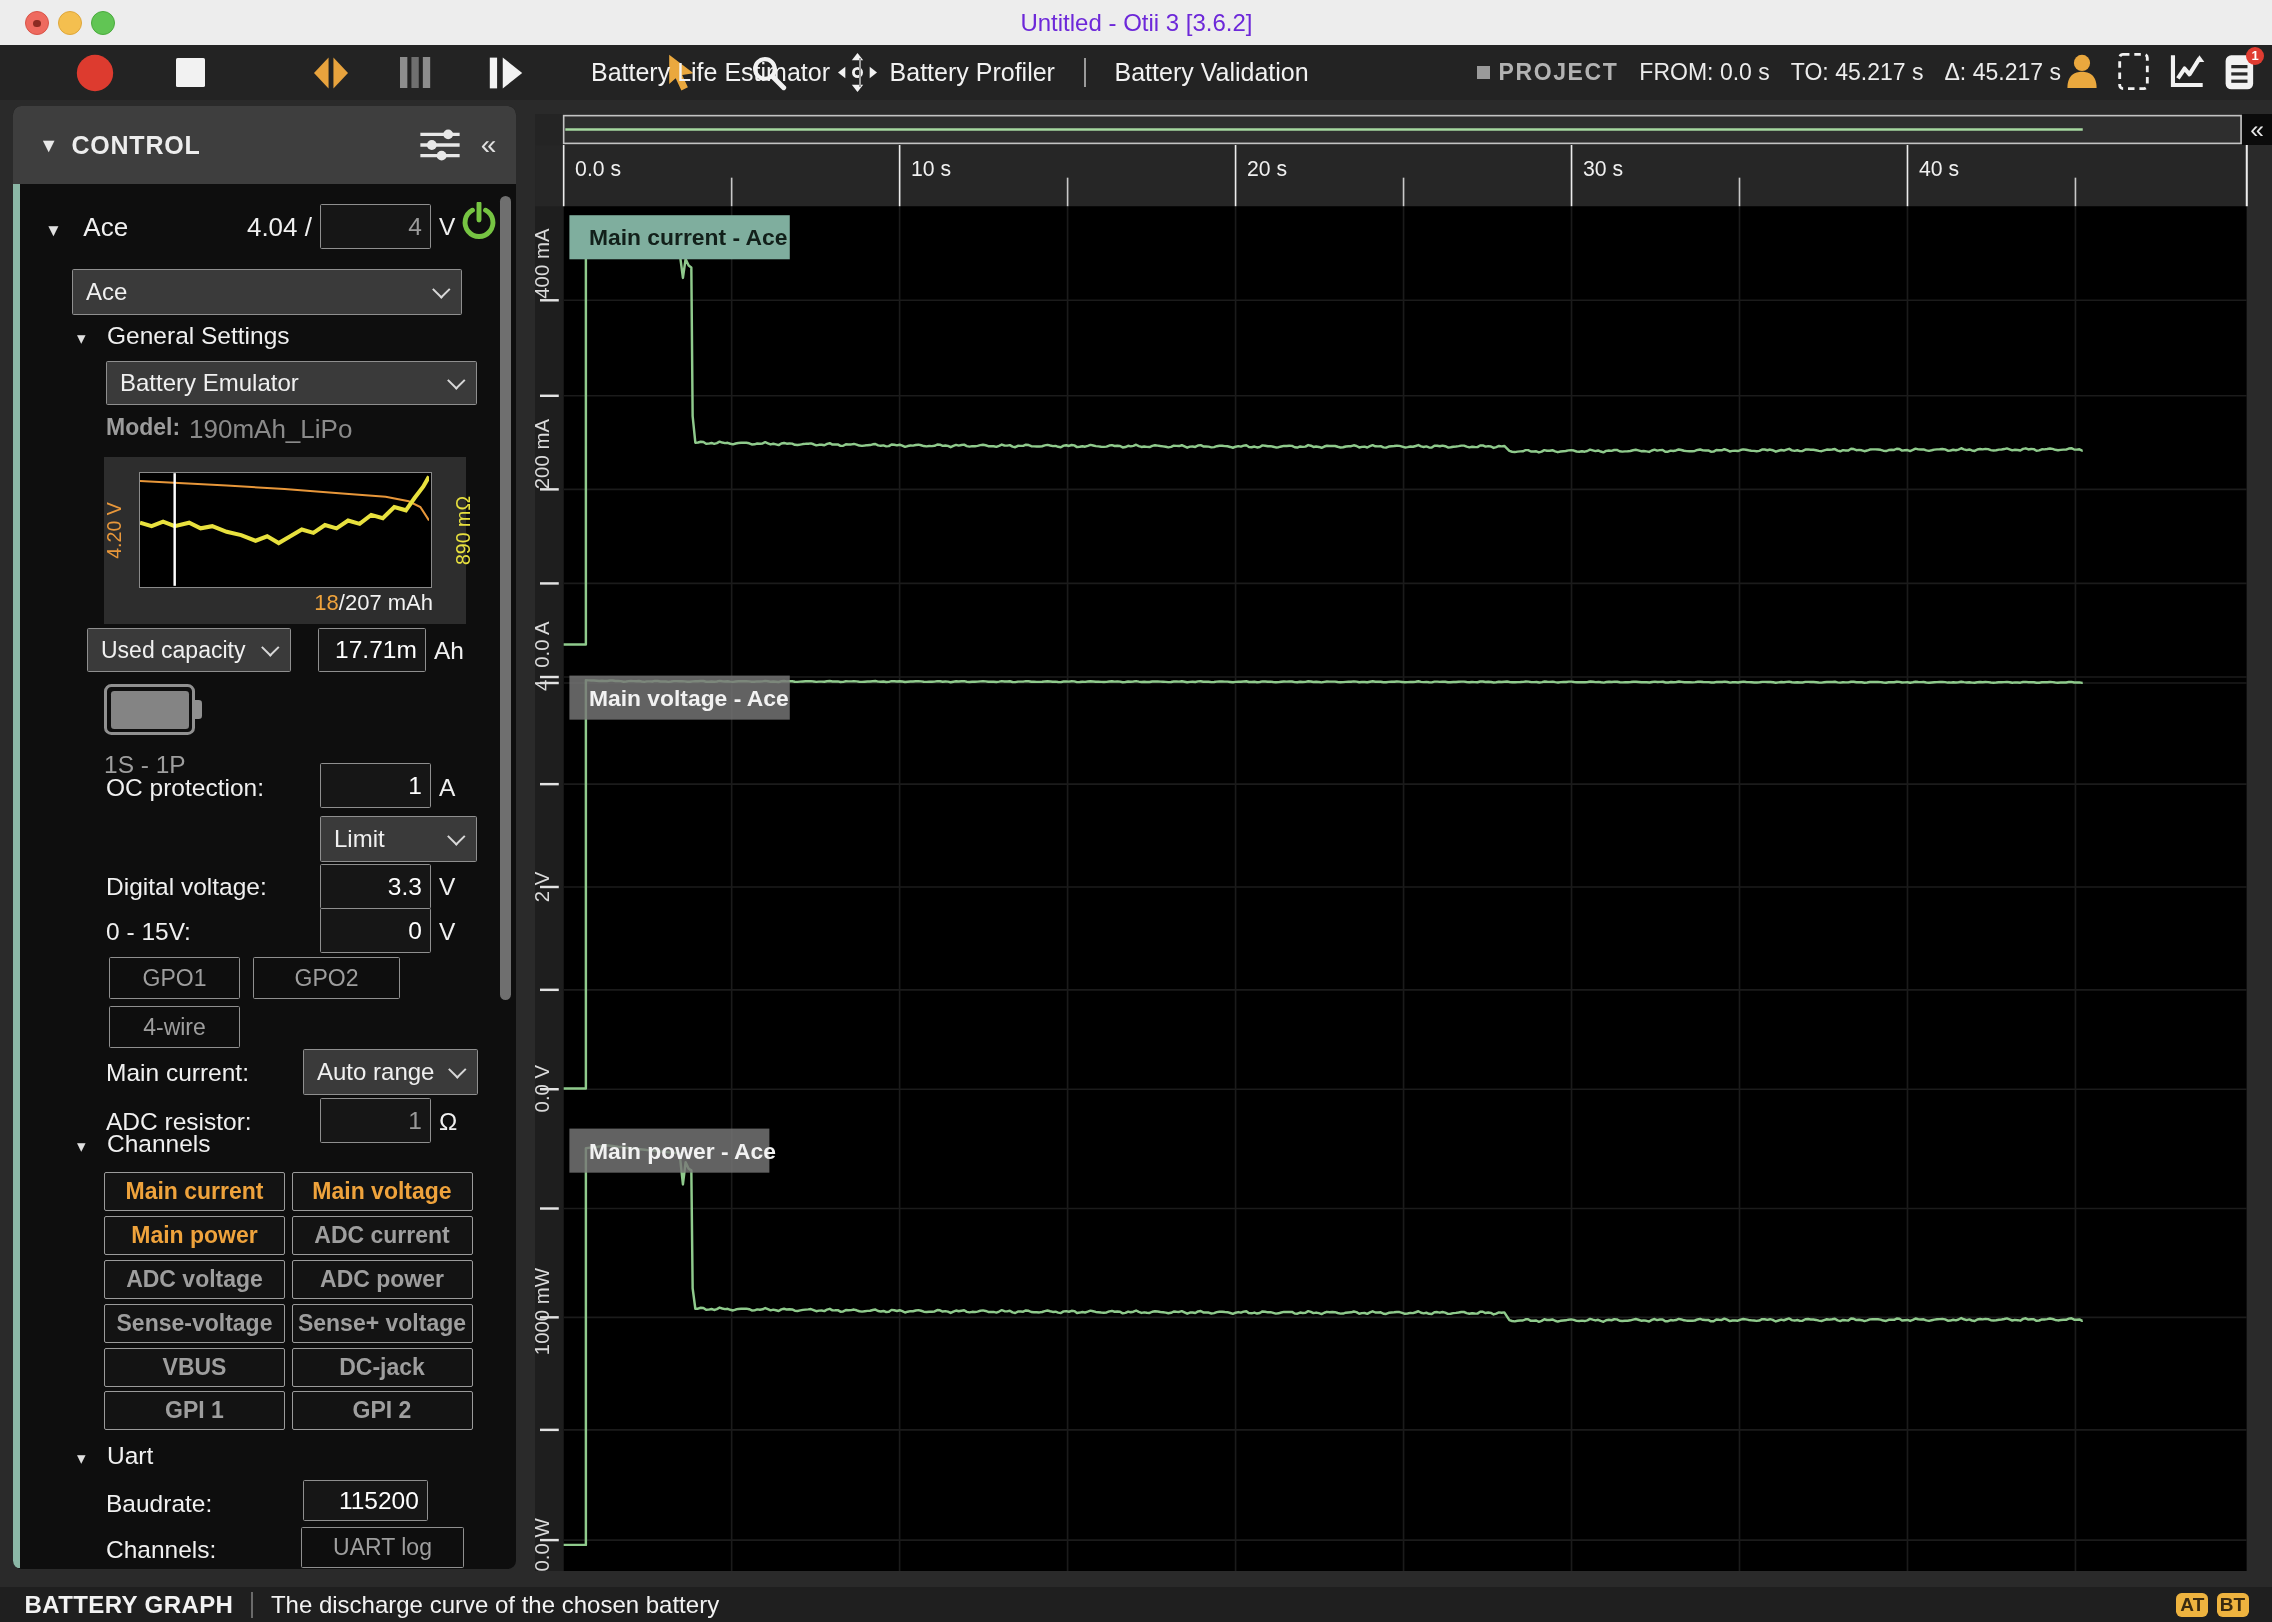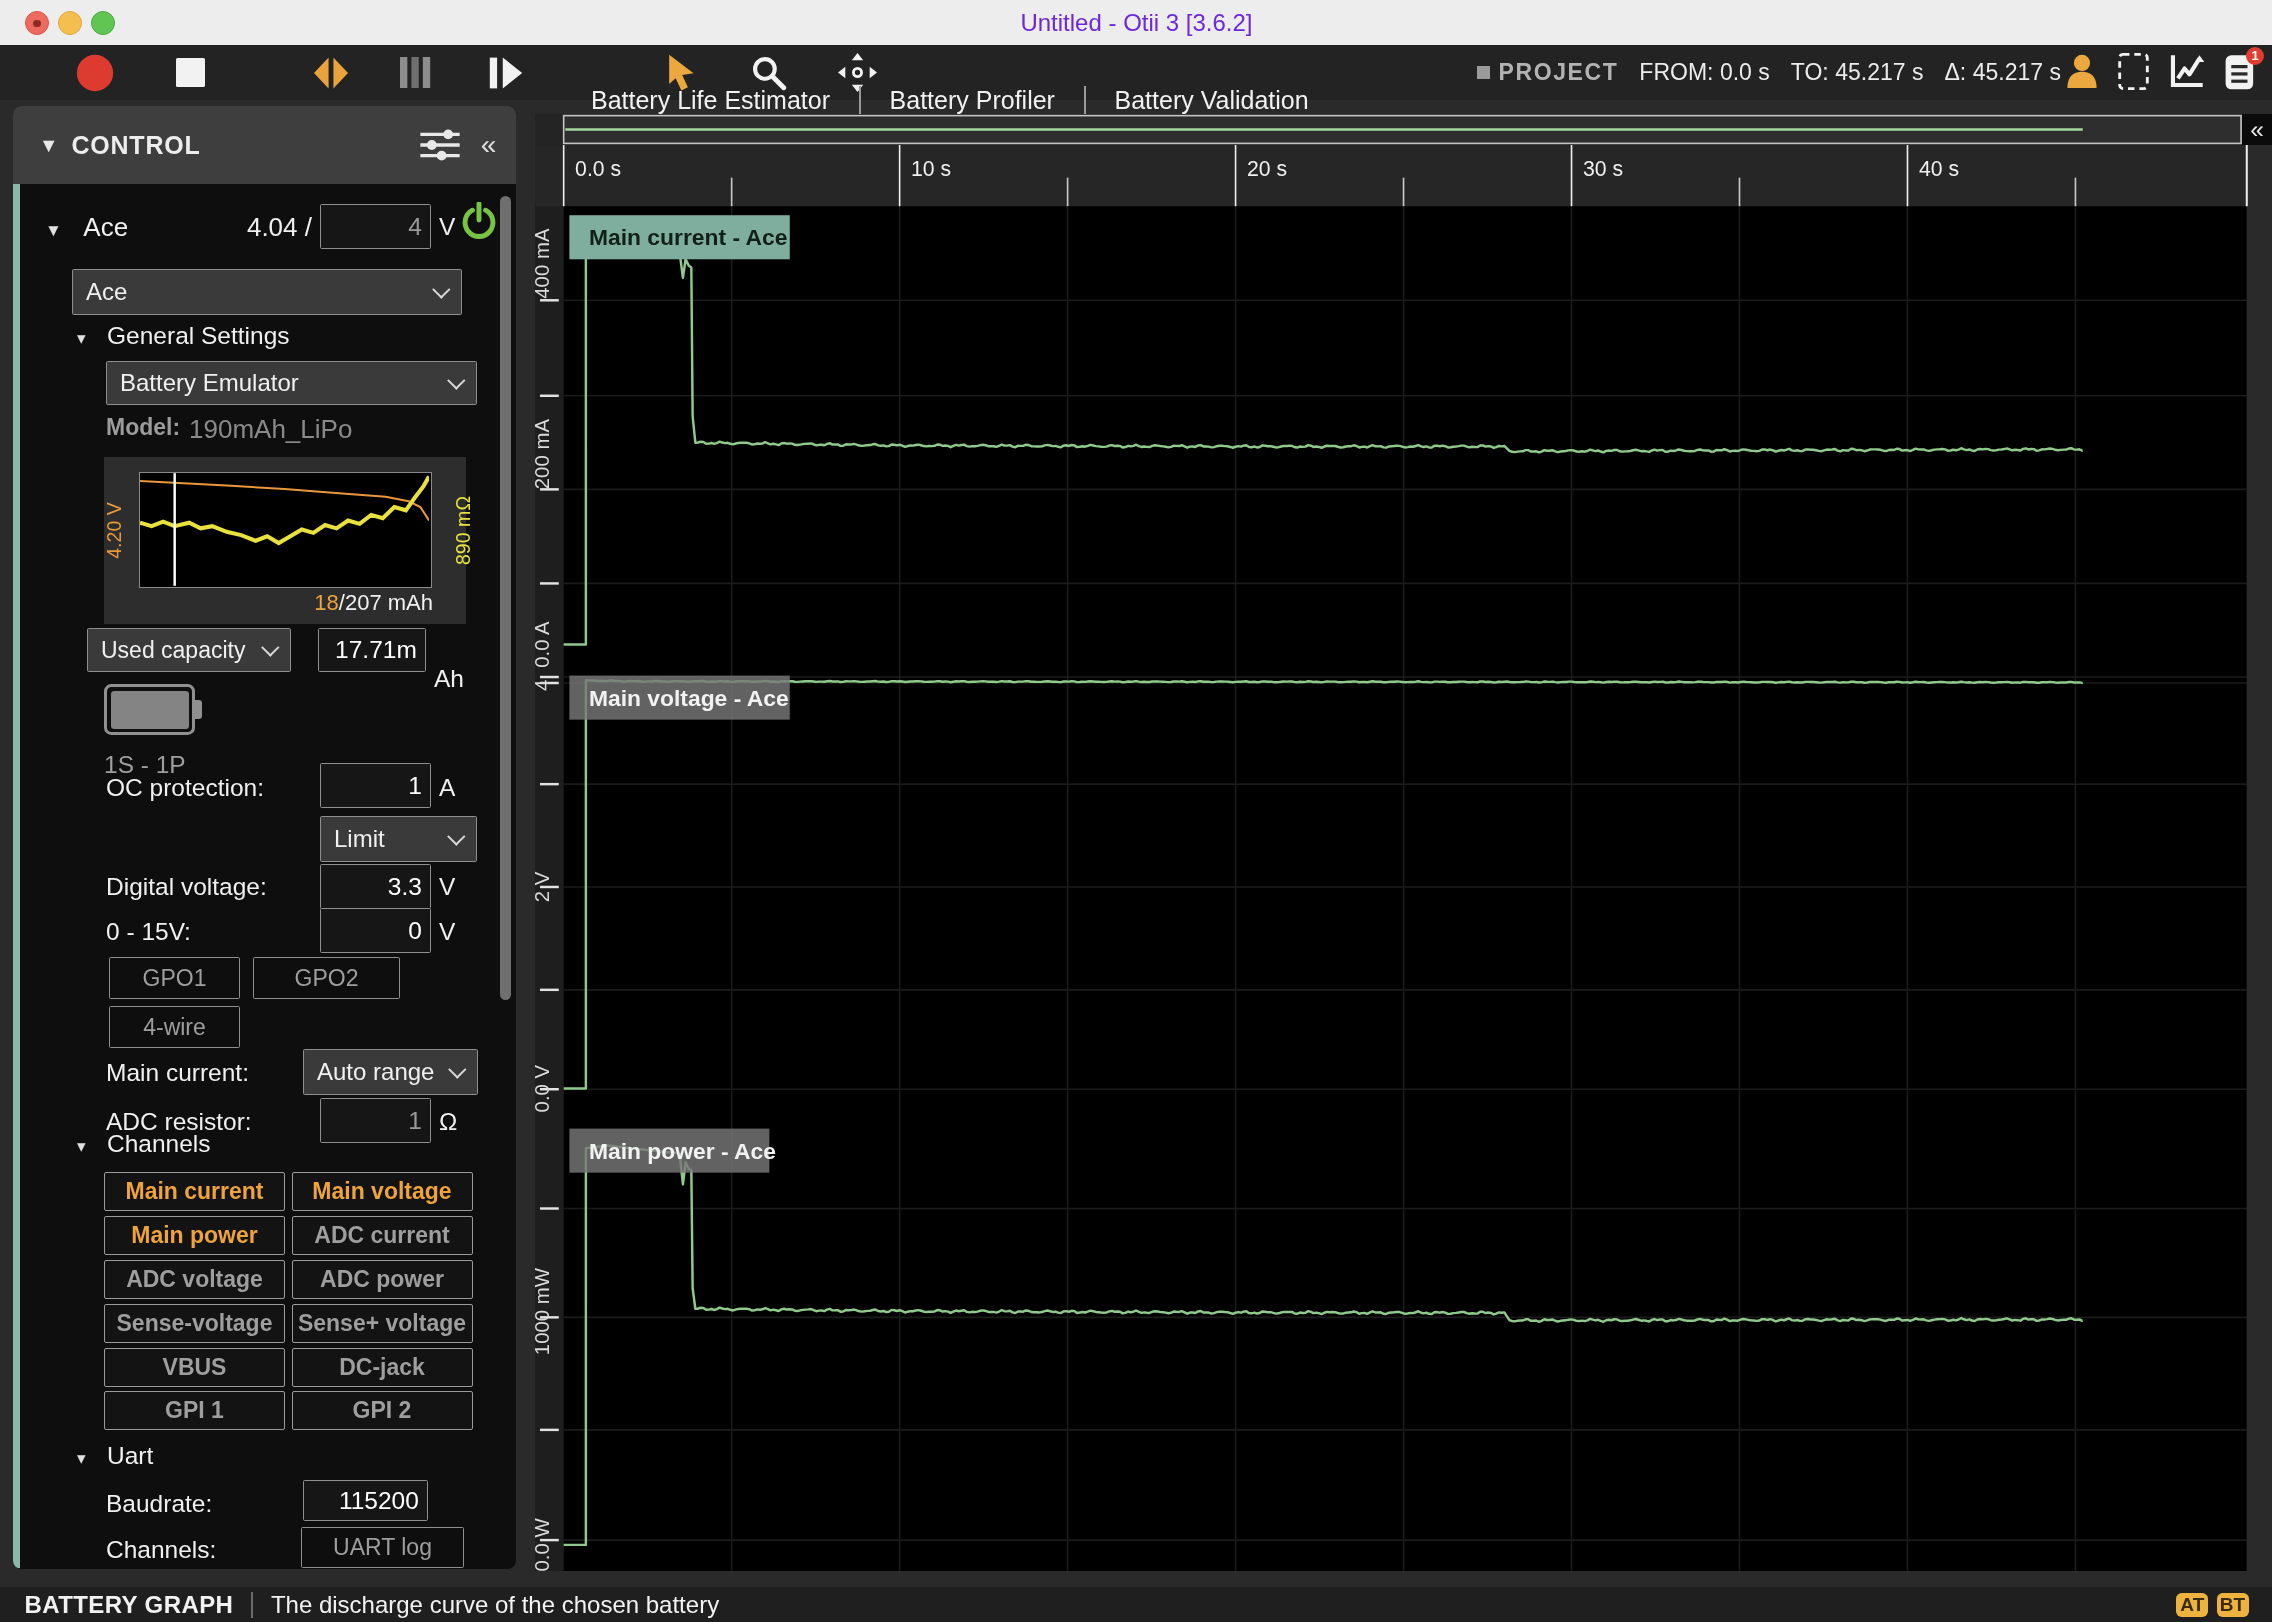--- a/index.html
+++ b/index.html
@@ -12,21 +12,21 @@
   .tl{position:absolute;top:11.4px;width:22px;height:22px;border-radius:50%;}
   #tl-close{left:25px;background:#ee6a5f;border:0.8px solid #d95448;}
   #tl-close::after{content:"";position:absolute;left:7.3px;top:7.3px;width:7.3px;height:7.3px;border-radius:50%;background:#8c2b22;}
   #tl-min{left:58px;background:#f4bf4f;border:0.8px solid #dfa73b;}
   #tl-max{left:91px;background:#61c554;border:0.8px solid #4aab3e;}
   #window-title{font-size:24px;font-weight:400;color:#6d28d9;}
 
   
   #toolbar{position:absolute;left:0;top:45px;width:2273px;height:55px;background:#232323;}
   .ticon{position:absolute;top:0;height:55px;display:flex;align-items:center;justify-content:center;}
-  .tabs{position:absolute;top:0;height:55px;display:flex;align-items:center;color:#f2f2f2;font-size:25px;margin-top:28px;}
+  .tabs{position:absolute;top:0;height:55px;display:flex;align-items:center;color:#f2f2f2;font-size:25px;}
   .tab{padding:0 29px;white-space:nowrap;}
   .tabdiv{width:1.6px;height:29px;background:#9a9a9a;}
   #project-group{position:absolute;right:212px;top:0;height:55px;display:flex;align-items:center;gap:21px;font-size:23px;color:#ececec;white-space:nowrap;}
   #project-label{display:flex;align-items:center;gap:8.2px;color:#b3b3b3;font-weight:700;letter-spacing:1.6px;}
   #project-label .sq{width:13px;height:13px;background:#9a9a9a;display:inline-block;}
   .rng{display:flex;gap:6.5px;}
   #right-icons{position:absolute;right:14.7px;top:0;height:55px;display:flex;align-items:center;gap:18px;}
 
   
   #sidebar{position:absolute;left:13px;top:106px;width:503px;height:1463px;background:#0e0e0e;
@@ -272,21 +272,21 @@
       </div>
     </div>
 
     <div class="sel" style="left:74px;top:522px;width:204px;height:44px;font-size:23px;">
       <span>Used capacity</span>
         <span class="chev"></span>
     </div>
     <div class="inp" style="left:305px;top:522px;width:108px;height:44px;">
       <span>17.71m</span>
     </div>
-    <span class="unit" style="left:421px;top:559px;">Ah</span>
+    <span class="unit" style="left:421px;top:531px;">Ah</span>
 
     <div id="cellicon">
       <div class="body"></div>
         <div class="fill"></div>
         <div class="nub"></div>
     </div>
     <span class="dimtext" style="left:91px;top:645px;">1S - 1P</span>
 
     <span class="flabel" style="left:93px;top:668px;">OC protection:</span>
     <div class="inp" style="left:307px;top:657px;width:111px;height:45px;">

